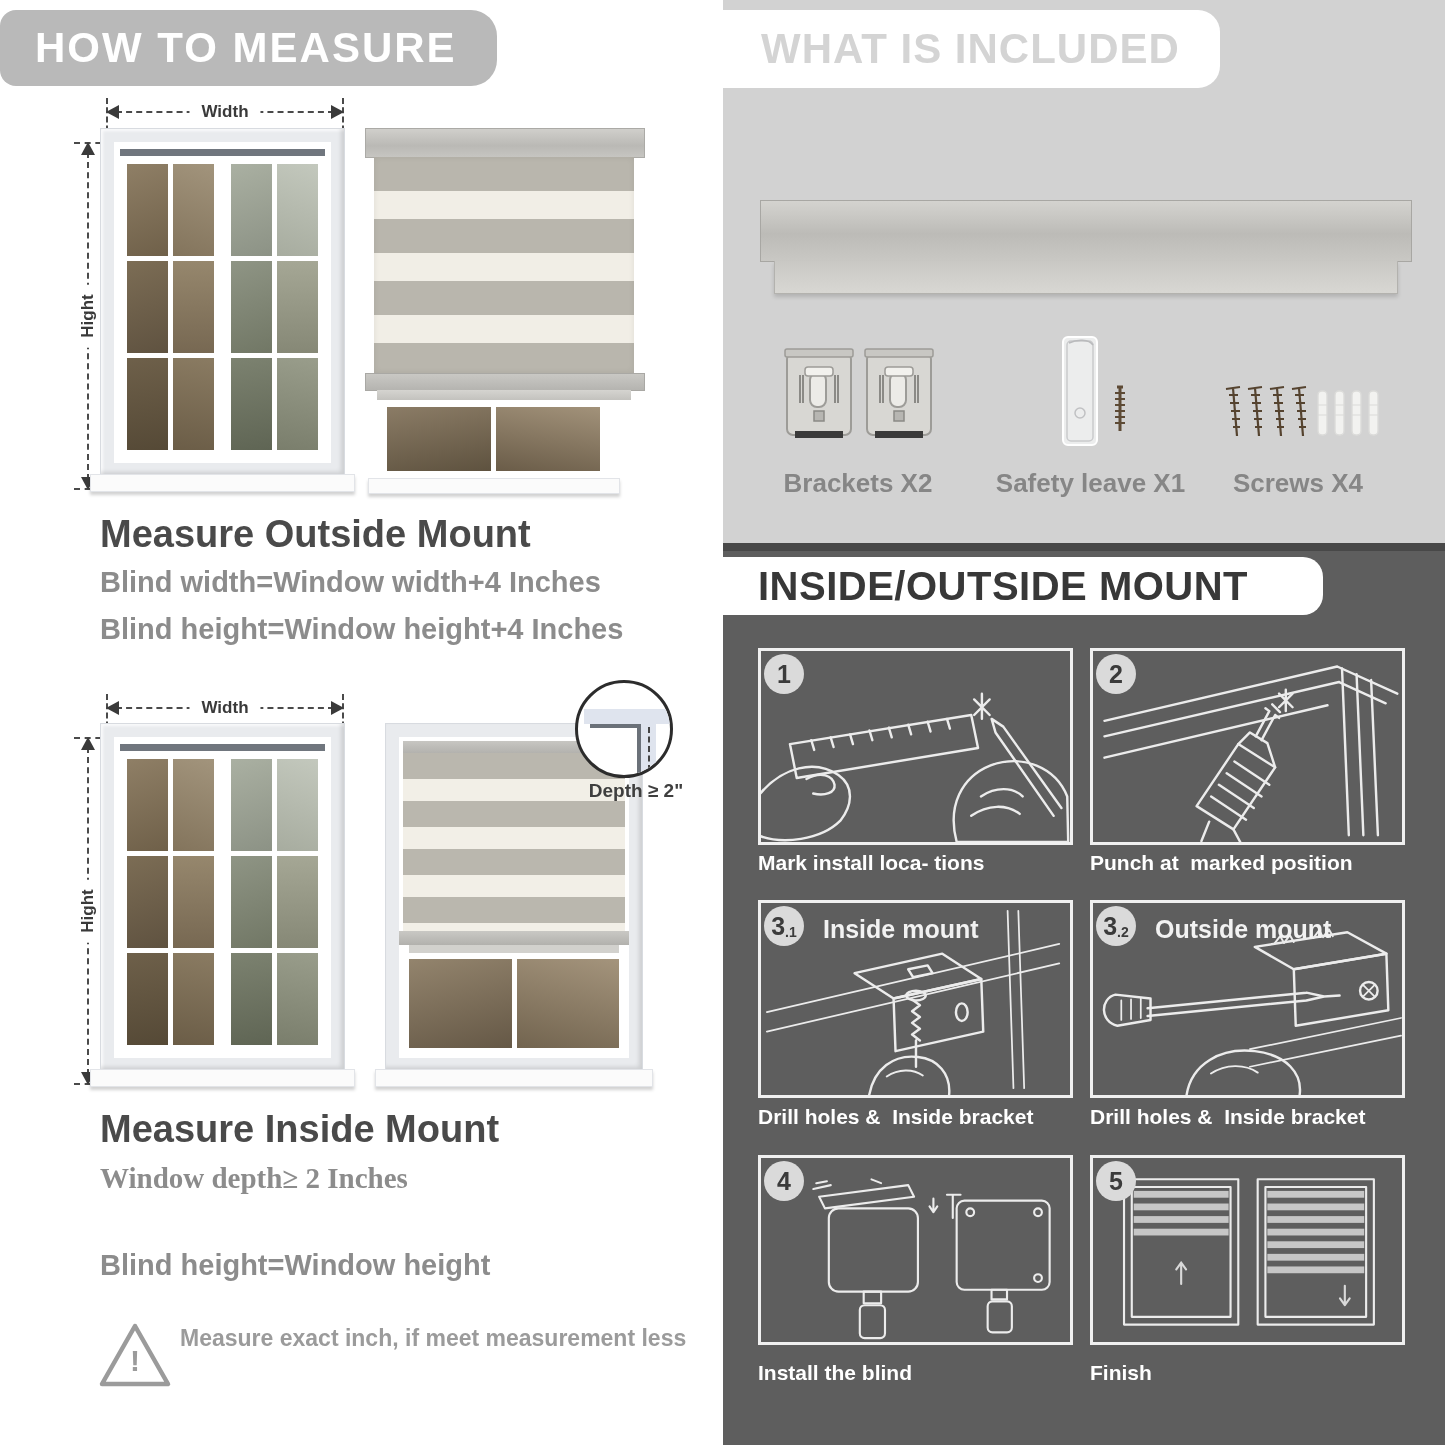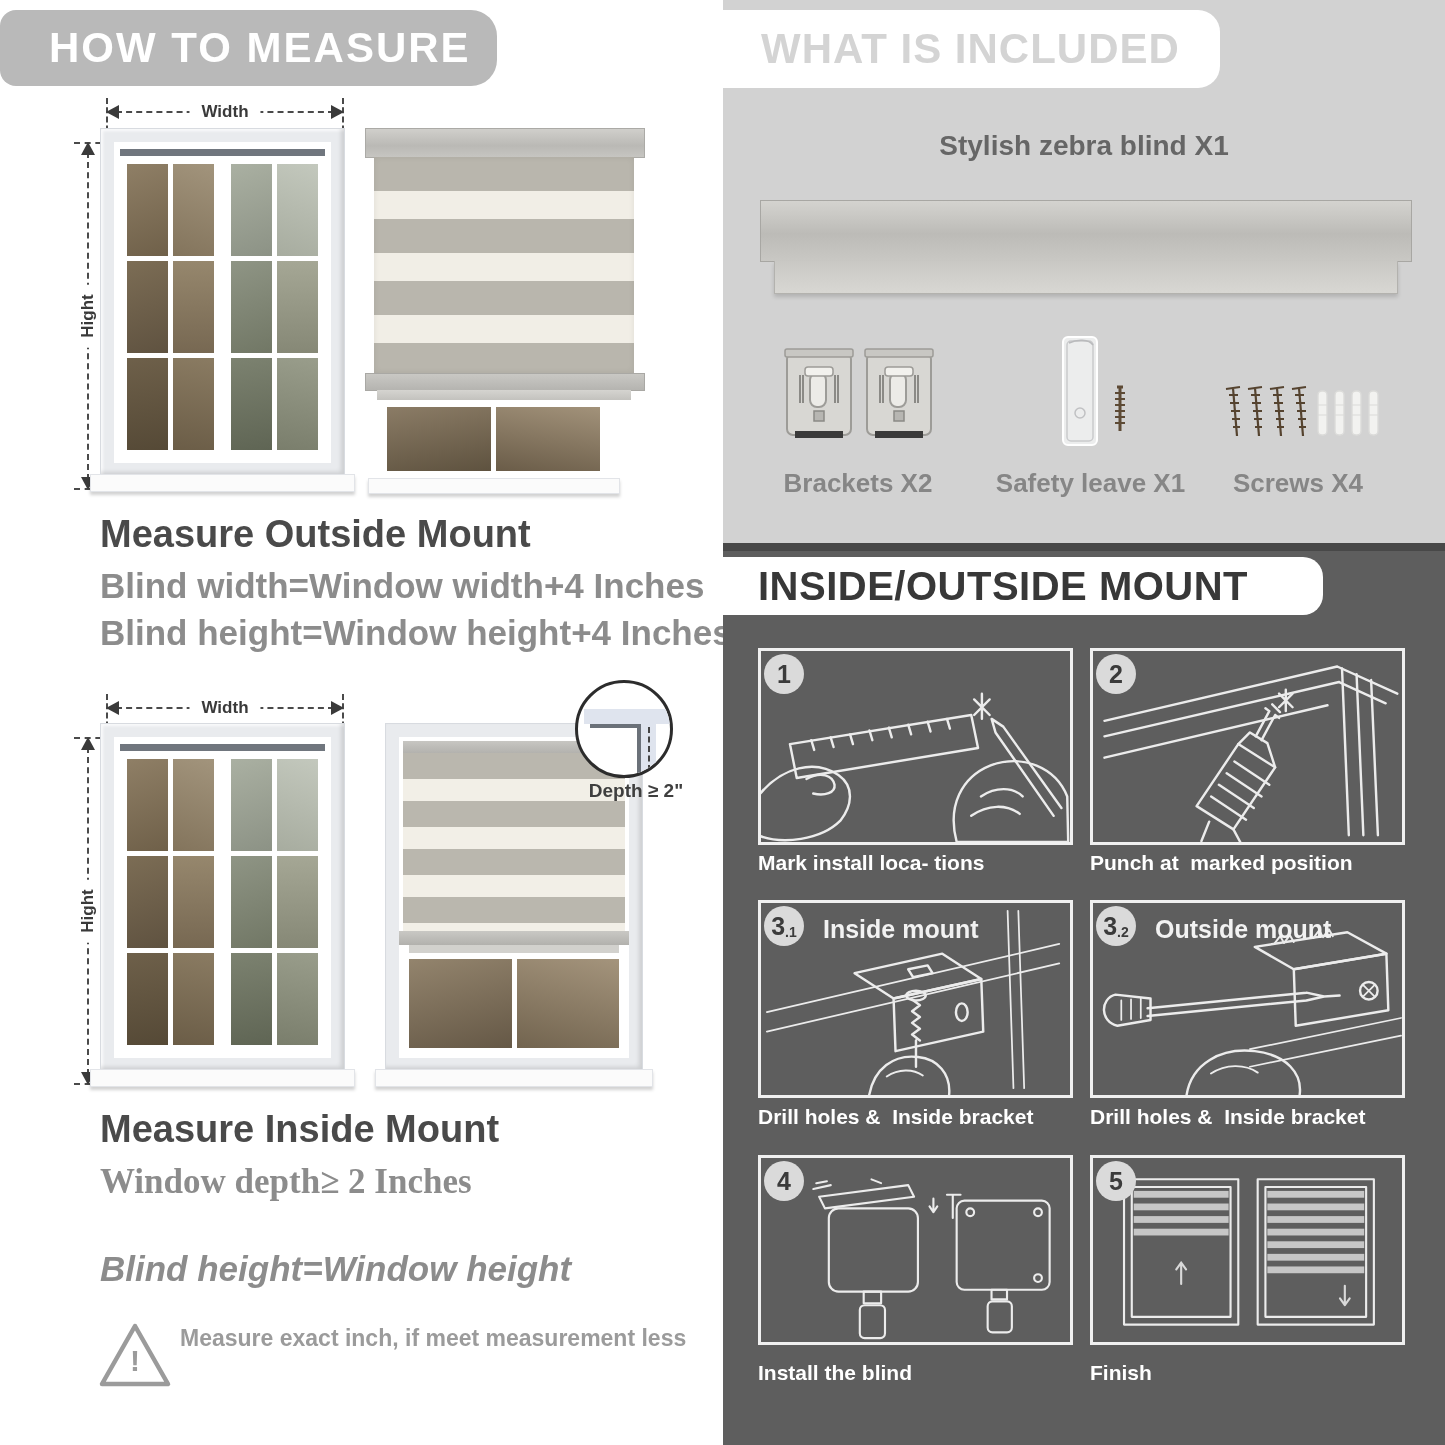--- a/index.html
+++ b/index.html
@@ -2,25 +2,25 @@
 <html><head>
 <meta charset="utf-8">
 <style>
   html,body{margin:0;padding:0;background:#fff;}
   .page{position:relative;width:1445px;height:1445px;background:#ffffff;
         font-family:"Liberation Sans",sans-serif;overflow:hidden;}
 
   
   .howto-header{position:absolute;left:0;top:10px;width:497px;height:76px;
     background:#b9b9b9;border-radius:16px 26px 26px 16px;
-    display:flex;align-items:center;padding-left:49px;box-sizing:border-box;
+    display:flex;align-items:center;padding-left:35px;box-sizing:border-box;
     color:#ffffff;font-weight:bold;font-size:42px;letter-spacing:2px;}
 
   .section-title{position:absolute;color:#4a4a4a;font-weight:bold;font-size:38px;}
-  .section-line{position:absolute;color:#8c8c8c;font-weight:bold;font-size:35px;}
+  .section-line{position:absolute;color:#8c8c8c;font-weight:bold;font-size:29px;}
 
   
   .window-diagram{position:absolute;width:245px;height:364px;}
   .wd-frame{position:absolute;left:0;top:0;right:0;bottom:16px;background:#e9ebee;
     box-shadow:inset -3px -3px 4px rgba(0,0,0,.12), inset 2px 2px 3px rgba(255,255,255,.8);
     border:1px solid #d8dbe0;}
   .wd-inner{position:absolute;left:13px;top:13px;right:13px;bottom:12px;background:#ffffff;}
   .wd-topstrip{position:absolute;left:6px;top:7px;right:6px;height:7px;background:#70767e;}
   .wd-doors{position:absolute;left:7px;top:16px;right:7px;bottom:7px;display:flex;gap:5px;background:#ffffff;}
   .door{flex:1;border:6px solid #ffffff;background:#ffffff;display:grid;
@@ -277,35 +277,34 @@
   <div class="depth-circle">
     <div class="dc-band-top"></div>
     <div class="dc-band-right"></div>
     <div class="dc-dark"></div>
     <div class="dc-dash"></div>
   </div>
   <div class="depth-label">Depth ≥ 2"</div>
 
   <div class="section-title" style="left:100px;top:1108px;">Measure Inside Mount</div>
   <div class="section-line" style="left:100px;top:1162px;font-family:Liberation Serif, serif;">Window depth≥ 2 Inches</div>
-  <div class="section-line" style="left:100px;top:1249px;font-style:italic;">Blind height=Window height</div>
+  <div class="section-line" style="left:100px;top:1249px;">Blind height=Window height</div>
 
   <svg class="warn-tri" viewBox="0 0 80 78">
     <path d="M40 8 L73 66 L7 66 Z" fill="none" stroke="#9b9b9b" stroke-width="4.5" stroke-linejoin="round"></path>
   </svg>
   <div class="warn-mark">!</div>
   <div class="warn-text">
     <div>Measure exact inch, if meet measurement less</div>
   </div>
 
   <div class="included">
     <div class="included-header">
       <span>WHAT IS INCLUDED</span>
     </div>
-    <div class="product-label">Stylish zebra blind X1</div>
 
     <div class="headrail-main"></div>
     <div class="headrail-lip"></div>
 
     <svg style="position:absolute;left:60px;top:345px;" width="72" height="100" viewBox="0 0 72 100">
       <rect x="4" y="8" width="64" height="82" rx="6" fill="#d8d7d3" stroke="#9d9c98" stroke-width="2"></rect>
       <rect x="2" y="4" width="68" height="8" rx="2" fill="#c8c7c3" stroke="#9d9c98" stroke-width="1.5"></rect>
       <rect x="27" y="28" width="16" height="34" rx="7" fill="#eceBe7" stroke="#9d9c98" stroke-width="2"></rect>
       <path d="M17 30 v28 M20 30 v28" stroke="#8b8a86" stroke-width="2"></path>
       <path d="M52 30 v28 M55 30 v28" stroke="#8b8a86" stroke-width="2"></path>

